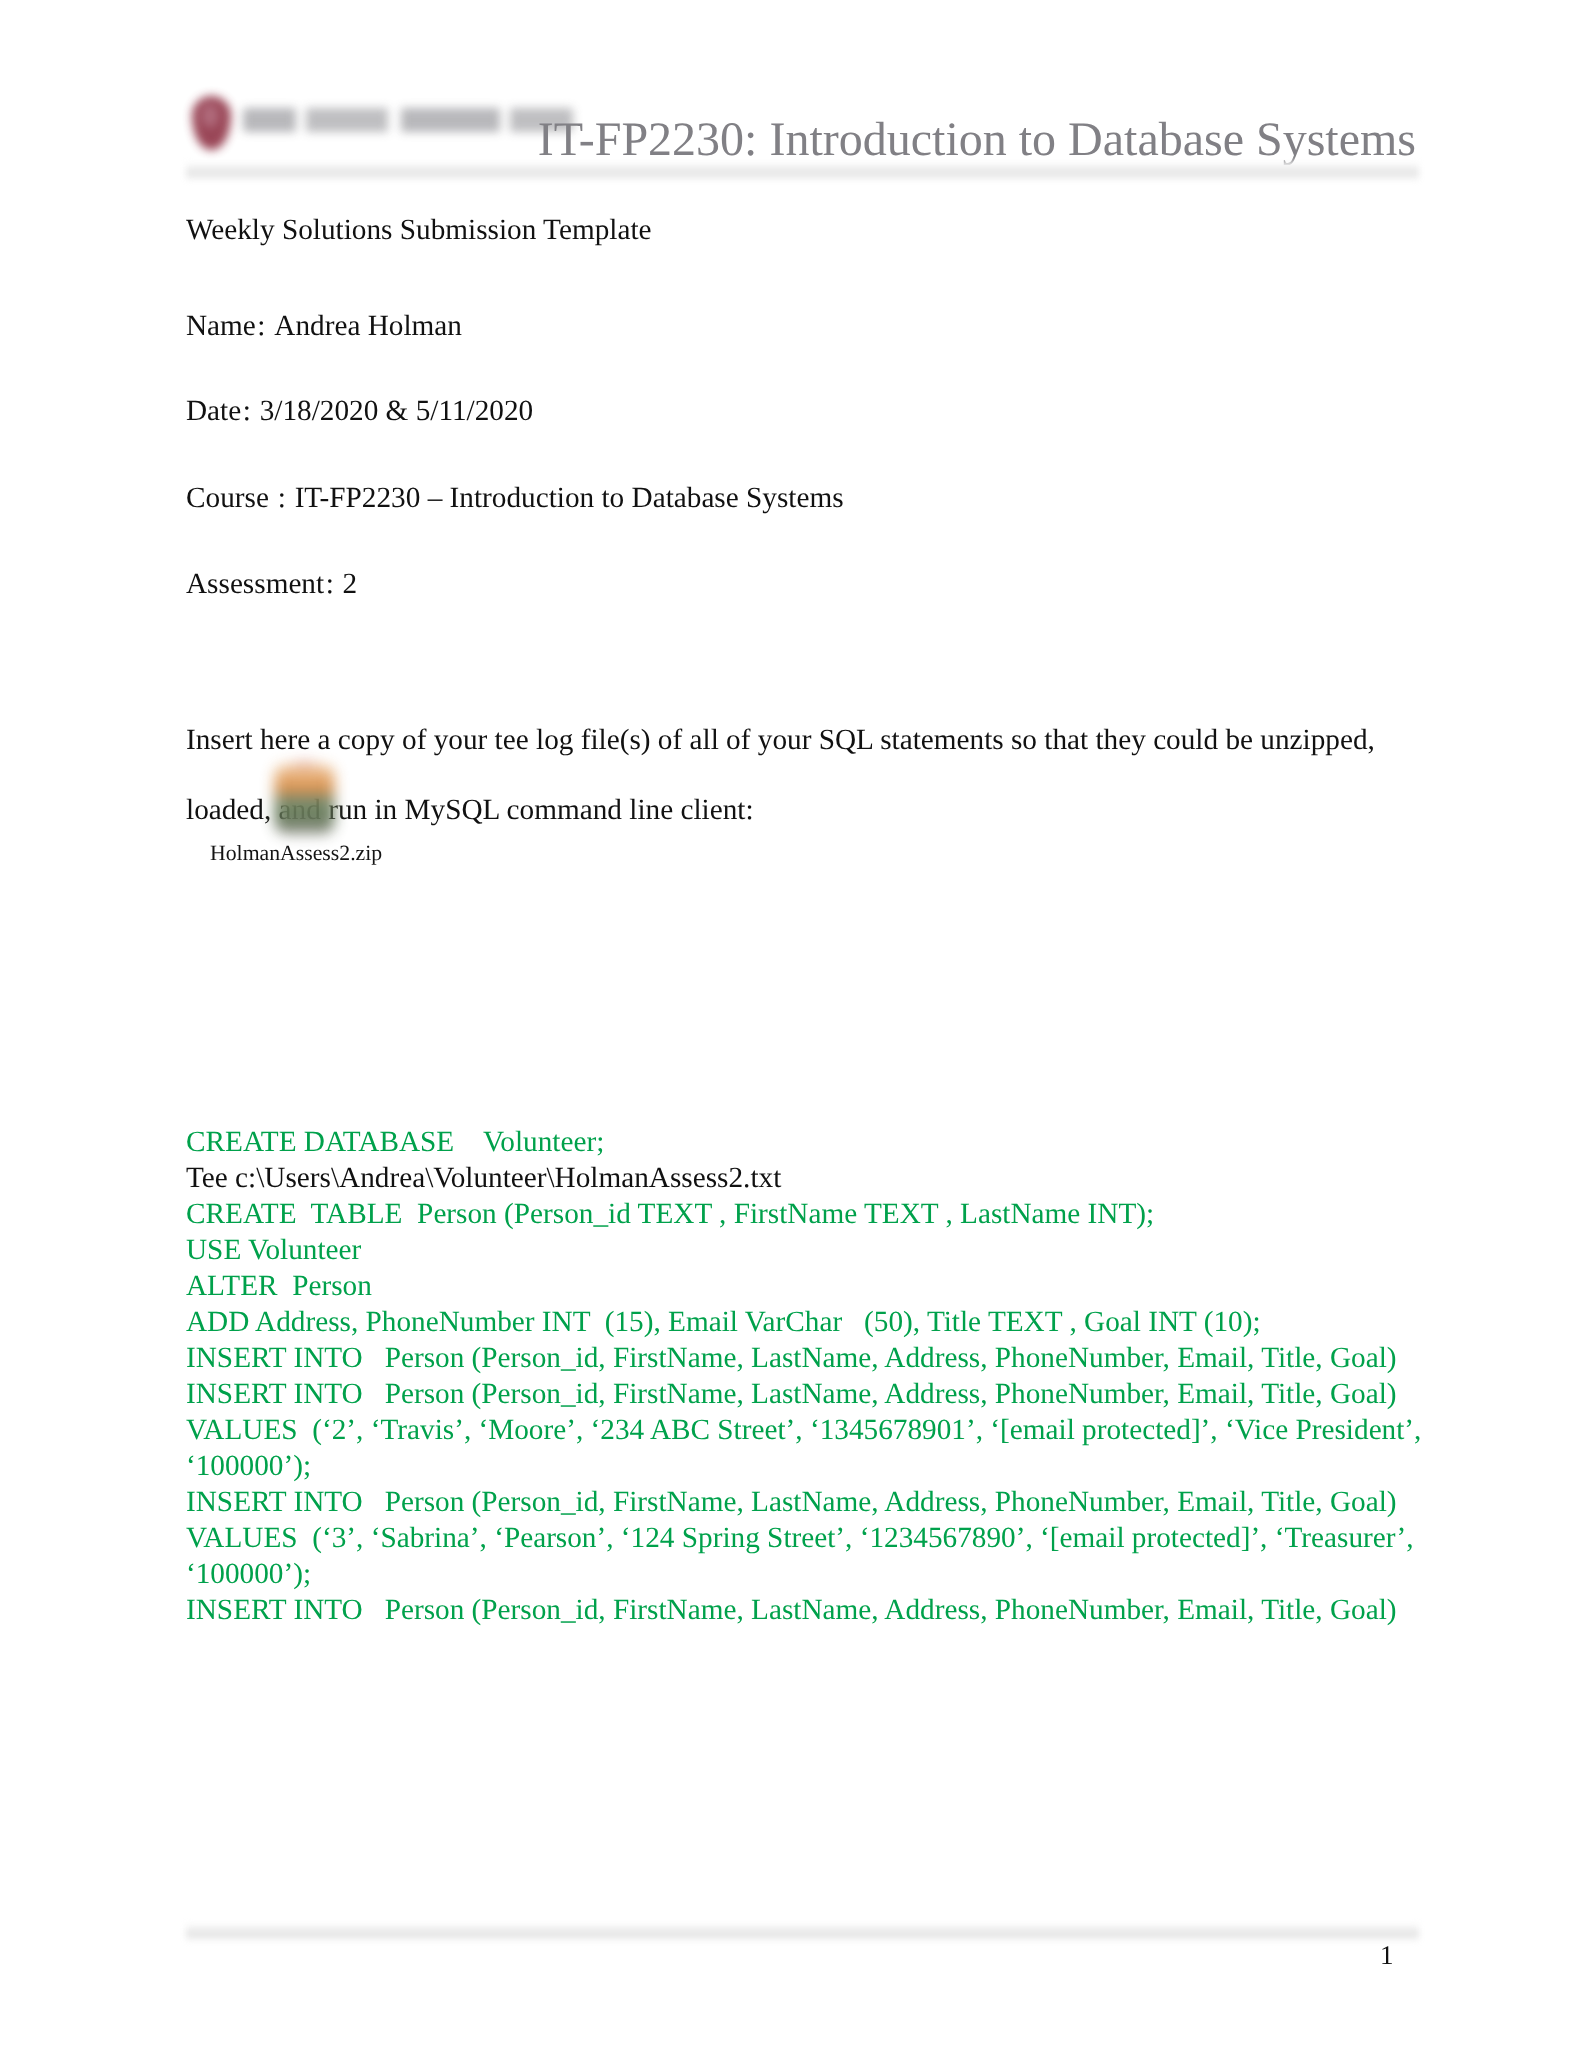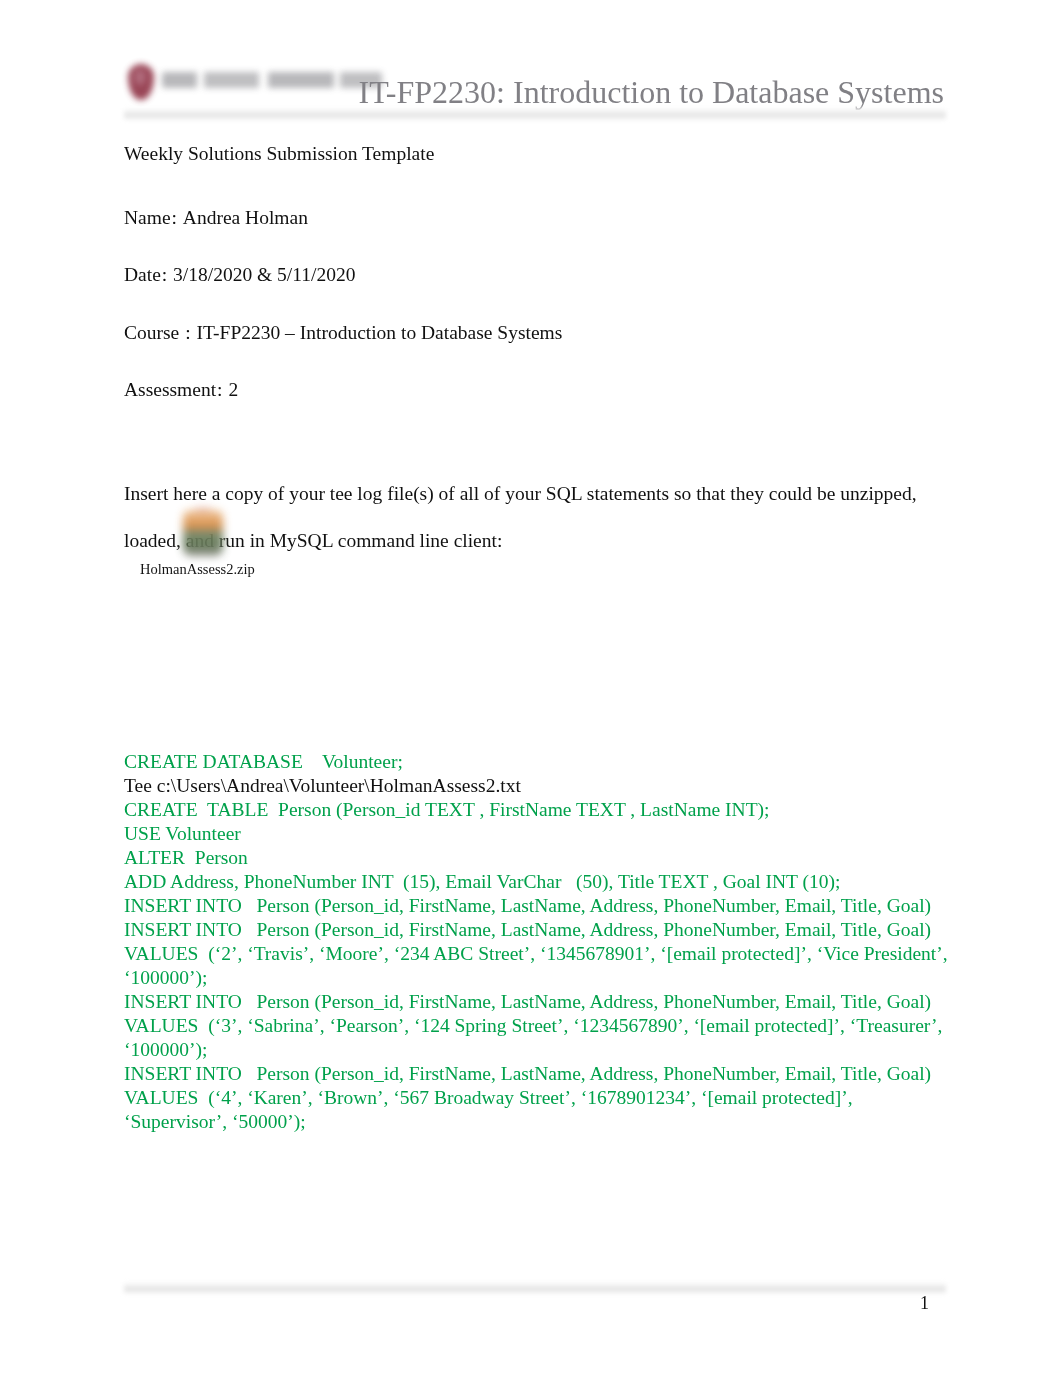--- a/index.html
+++ b/index.html
@@ -294,19 +294,18 @@
       <div class="sql-line" style="color: rgb(0, 161, 75);">CREATE  TABLE  Person (Person_id TEXT , FirstName TEXT , LastName INT);</div>
       <div class="sql-line" style="color: rgb(0, 161, 75);">USE Volunteer</div>
       <div class="sql-line" style="color: rgb(0, 161, 75);">ALTER  Person</div>
       <div class="sql-line" style="color: rgb(0, 161, 75);">ADD Address, PhoneNumber INT  (15), Email VarChar   (50), Title TEXT , Goal INT (10);</div>
       <div class="sql-line" style="color: rgb(0, 161, 75);">INSERT INTO   Person (Person_id, FirstName, LastName, Address, PhoneNumber, Email, Title, Goal)</div>
       <div class="sql-line" style="color: rgb(0, 161, 75);">INSERT INTO   Person (Person_id, FirstName, LastName, Address, PhoneNumber, Email, Title, Goal)</div>
       <div class="sql-line" style="color: rgb(0, 161, 75);">VALUES  (‘2’, ‘Travis’, ‘Moore’, ‘234 ABC Street’, ‘1345678901’, ‘[email protected]’, ‘Vice President’, ‘100000’);</div>
       <div class="sql-line" style="color: rgb(0, 161, 75);">INSERT INTO   Person (Person_id, FirstName, LastName, Address, PhoneNumber, Email, Title, Goal)</div>
       <div class="sql-line" style="color: rgb(0, 161, 75);">VALUES  (‘3’, ‘Sabrina’, ‘Pearson’, ‘124 Spring Street’, ‘1234567890’, ‘[email protected]’, ‘Treasurer’, ‘100000’);</div>
       <div class="sql-line" style="color: rgb(0, 161, 75);">INSERT INTO   Person (Person_id, FirstName, LastName, Address, PhoneNumber, Email, Title, Goal)</div>
-      <div class="sql-line" style="color: rgb(0, 161, 75);">VALUES  (‘4’, ‘Karen’, ‘Brown’, ‘567 Broadway Street’, ‘1678901234’, ‘[email protected]’, ‘Supervisor’, ‘50000’);</div>
     </div>
 
   <div class="footer-rule"></div>
   <div class="footer-pageno">1</div>
 
 </div>
 
 </body></html>

